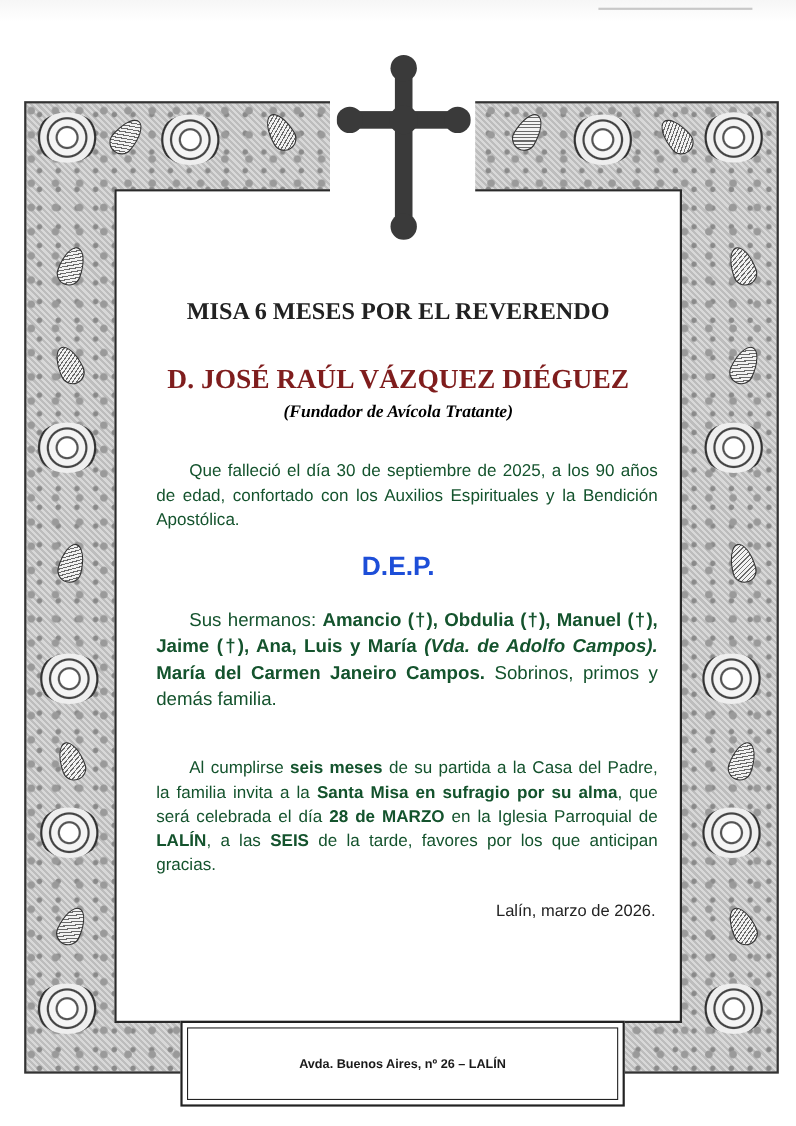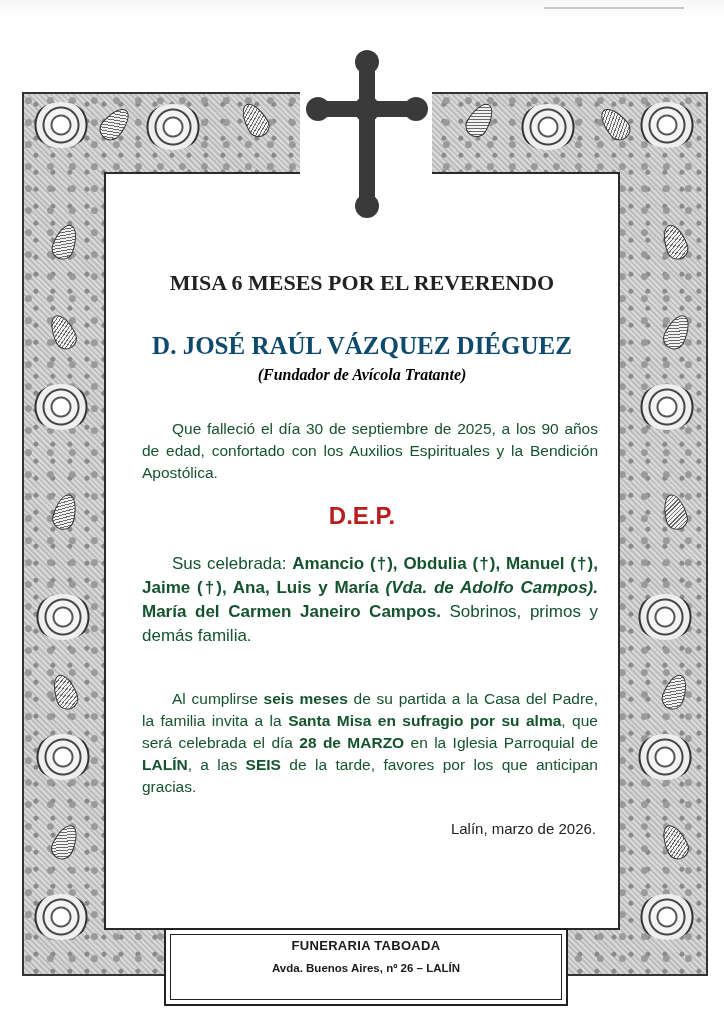--- a/index.html
+++ b/index.html
@@ -48,35 +48,35 @@
       position: absolute; left: 300px; top: 60px; width: 132px; height: 116px;
       background: #fff;
     }
     .cross { position: absolute; left: 306px; top: 48px; width: 122px; height: 172px; }
     .title1 {
       position: absolute; left: 104px; top: 270px; width: 516px; text-align: center;
       font-family: "Liberation Serif", serif; font-weight: bold; font-size: 22px; color: #222;
     }
     .title2 {
       position: absolute; left: 104px; top: 332px; width: 516px; text-align: center;
-      font-family: "Liberation Serif", serif; font-weight: bold; font-size: 25px; color: #0c4a6e;
+      font-family: "Liberation Serif", serif; font-weight: bold; font-size: 25px; color: #7f1d1d;
     }
     .subtitle {
       position: absolute; left: 104px; top: 366px; width: 516px; text-align: center;
       font-family: "Liberation Serif", serif; font-weight: bold; font-style: italic; font-size: 16px; color: #000000;
     }
     .para {
       position: absolute; left: 142px; width: 456px; font-size: 15.5px; line-height: 22px;
       text-align: justify; color: #14532d;
     }
     .para .indent { display: inline-block; width: 30px; }
     .p1 { top: 418px; }
     .dep {
       position: absolute; left: 104px; top: 502px; width: 516px; text-align: center;
-      font-weight: bold; font-size: 24px; color: #b91c1c;
+      font-weight: bold; font-size: 24px; color: #1d4ed8;
     }
     .p2 { top: 552px; font-size: 17px; line-height: 24px; }
     .p3 { top: 688px; }
     .sign {
       position: absolute; left: 300px; top: 820px; width: 296px; text-align: right;
       font-size: 15px; color: #222;
     }
     .b { font-weight: bold; }
     .bi { font-weight: bold; font-style: italic; }
     
@@ -144,23 +144,22 @@
 </svg>
 
 <div class="title1">MISA 6 MESES POR EL REVERENDO</div>
 <div class="title2">D. JOSÉ RAÚL VÁZQUEZ DIÉGUEZ</div>
 <div class="subtitle">(Fundador de Avícola Tratante)</div>
 
 <div class="para p1"><span class="indent"></span><span>Que falleció el día 30 de septiembre de 2025, a los 90 años de edad, confortado con los Auxilios Espirituales y la Bendición Apostólica.</span></div>
 
 <div class="dep">D.E.P.</div>
 
-<div class="para p2"><span class="indent"></span><span>Sus celebrada: </span><span class="b">Amancio (†), Obdulia (†), Manuel (†), Jaime (†), Ana, Luis y María </span><span class="bi">(Vda. de Adolfo Campos).</span><span class="b"> María del Carmen Janeiro Campos.</span><span> Sobrinos, primos y demás familia.</span></div>
+<div class="para p2"><span class="indent"></span><span>Sus hermanos: </span><span class="b">Amancio (†), Obdulia (†), Manuel (†), Jaime (†), Ana, Luis y María </span><span class="bi">(Vda. de Adolfo Campos).</span><span class="b"> María del Carmen Janeiro Campos.</span><span> Sobrinos, primos y demás familia.</span></div>
 
 <div class="para p3"><span class="indent"></span><span>Al cumplirse </span><span class="b">seis meses</span><span> de su partida a la Casa del Padre, la familia invita a la </span><span class="b">Santa Misa en sufragio por su alma</span><span>, que será celebrada el día </span><span class="b">28 de MARZO</span><span> en la Iglesia Parroquial de </span><span class="b">LALÍN</span><span>, a las </span><span class="b">SEIS</span><span> de la tarde, favores por los que anticipan gracias.</span></div>
 
 <div class="sign">Lalín, marzo de 2026.</div>
 
 <div class="funeraria">
   <div class="inner"></div>
-  <div class="f-name">FUNERARIA TABOADA</div>
   <div class="f-addr">Avda. Buenos Aires, nº 26 – LALÍN</div>
 </div>
 
 </body></html>

